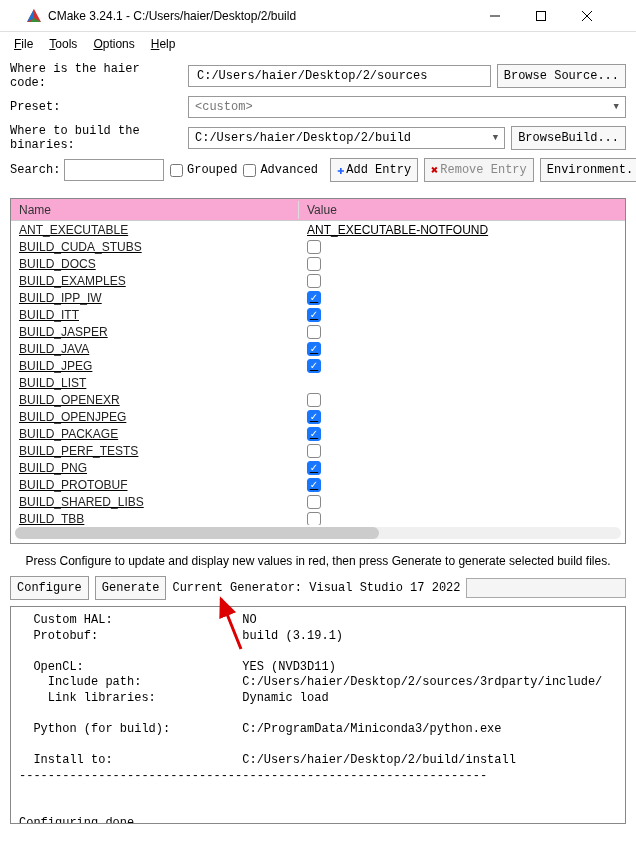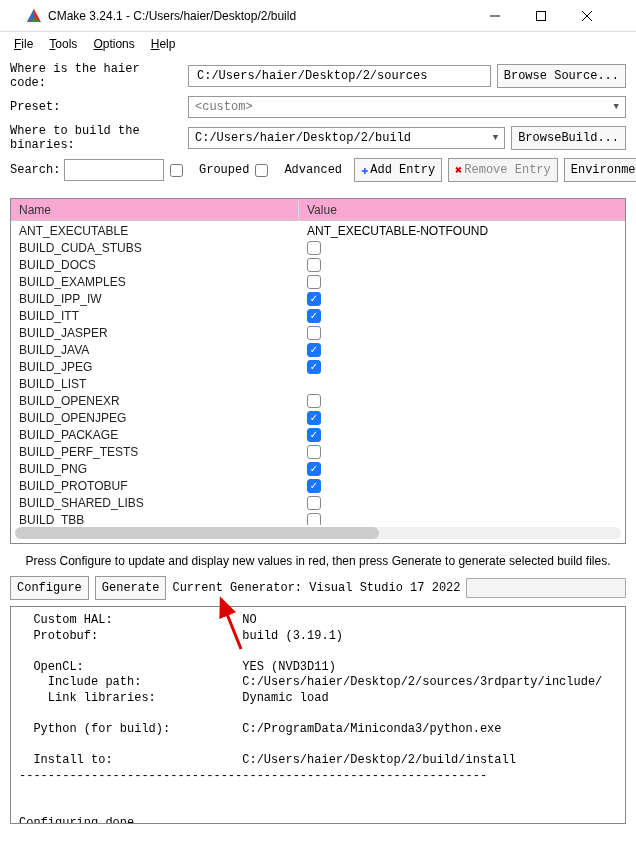--- a/index.html
+++ b/index.html
@@ -16,31 +16,31 @@
 .label { font-family: "Courier New", monospace; font-size: 12px; }
 .label-src { width: 172px; }
 .label-pre { width: 172px; }
 .label-bin { width: 172px; }
 .label-search { width: 48px; }
 input[type="text"].mono, .combo { font-family: "Courier New", monospace; font-size: 12px; padding: 2px 8px; border: 1px solid #999; background: #fff; height: 22px; }
 .combo { display: flex; align-items: center; justify-content: space-between; padding: 2px 6px; color: #777; }
 .combo .arrow { color: #555; font-size: 9px; }
 .btn { font-family: "Courier New", monospace; font-size: 12px; padding: 3px 6px; border: 1px solid #999; background: #f8f8f8; cursor: pointer; white-space: nowrap; height: 24px; display: inline-flex; align-items: center; }
 .btn.disabled { color: #888; background: #f5f5f5; }
-.cbx { display: flex; align-items: center; gap: 14px; font-family: "Courier New", monospace; font-size: 12px; }
+.cbx { display: flex; align-items: center; gap: 2px; font-family: "Courier New", monospace; font-size: 12px; }
 .cbx input { margin-right: 2px; }
 .plus { color: #2060ff; font-weight: bold; margin-right: 2px; }
 .xmark { color: #c00; font-weight: bold; margin-right: 2px; }
 .table-wrap { margin: 4px 10px 0 10px; border: 1px solid #888; height: 346px; overflow: hidden; position: relative; }
 .table-head { display: flex; background: #f9a8d4; border-bottom: 1px solid #ccc; height: 22px; align-items: center; justify-content: flex-end; }
 .th { padding: 2px 8px; font-size: 12px; color: #333; }
 .th-name { width: 288px; border-right: 1px solid #ddd; }
 .th-value { flex: 1; }
 .table-body { overflow-y: scroll; height: 304px; }
-.tr { display: flex; height: 17px; align-items: flex-end; }
+.tr { display: flex; height: 17px; align-items: center; text-decoration: underline; }
 .td-name { width: 288px; padding: 0 8px; font-size: 12px; color: #222; overflow: hidden; white-space: nowrap; }
 .td-value { flex: 1; padding: 0 8px; font-size: 12px; display: flex; align-items: center; }
 .chk { width: 14px; height: 14px; border: 1px solid #888; border-radius: 3px; display: inline-flex; align-items: center; justify-content: center; background: #fff; }
 .chk.on { background: #1976ff; border-color: #1976ff; }
 .chk.on::after { content: "✓"; color: #fff; font-size: 10px; line-height: 1; }
 .hscroll { position: absolute; left: 4px; right: 4px; bottom: 4px; height: 12px; background: #f0f0f0; border-radius: 6px; }
 .hscroll .thumb { position: absolute; left: 0; width: 60%; height: 100%; background: #ccc; border-radius: 6px; }
 .hint { text-align: center; font-family: Liberation Sans, sans-serif; font-size: 12px; padding: 10px 20px 6px 20px; }
 .actionrow { display: flex; align-items: center; gap: 6px; padding: 2px 10px 6px 10px; }
 .genlabel { font-family: "Courier New", monospace; font-size: 12px; }

